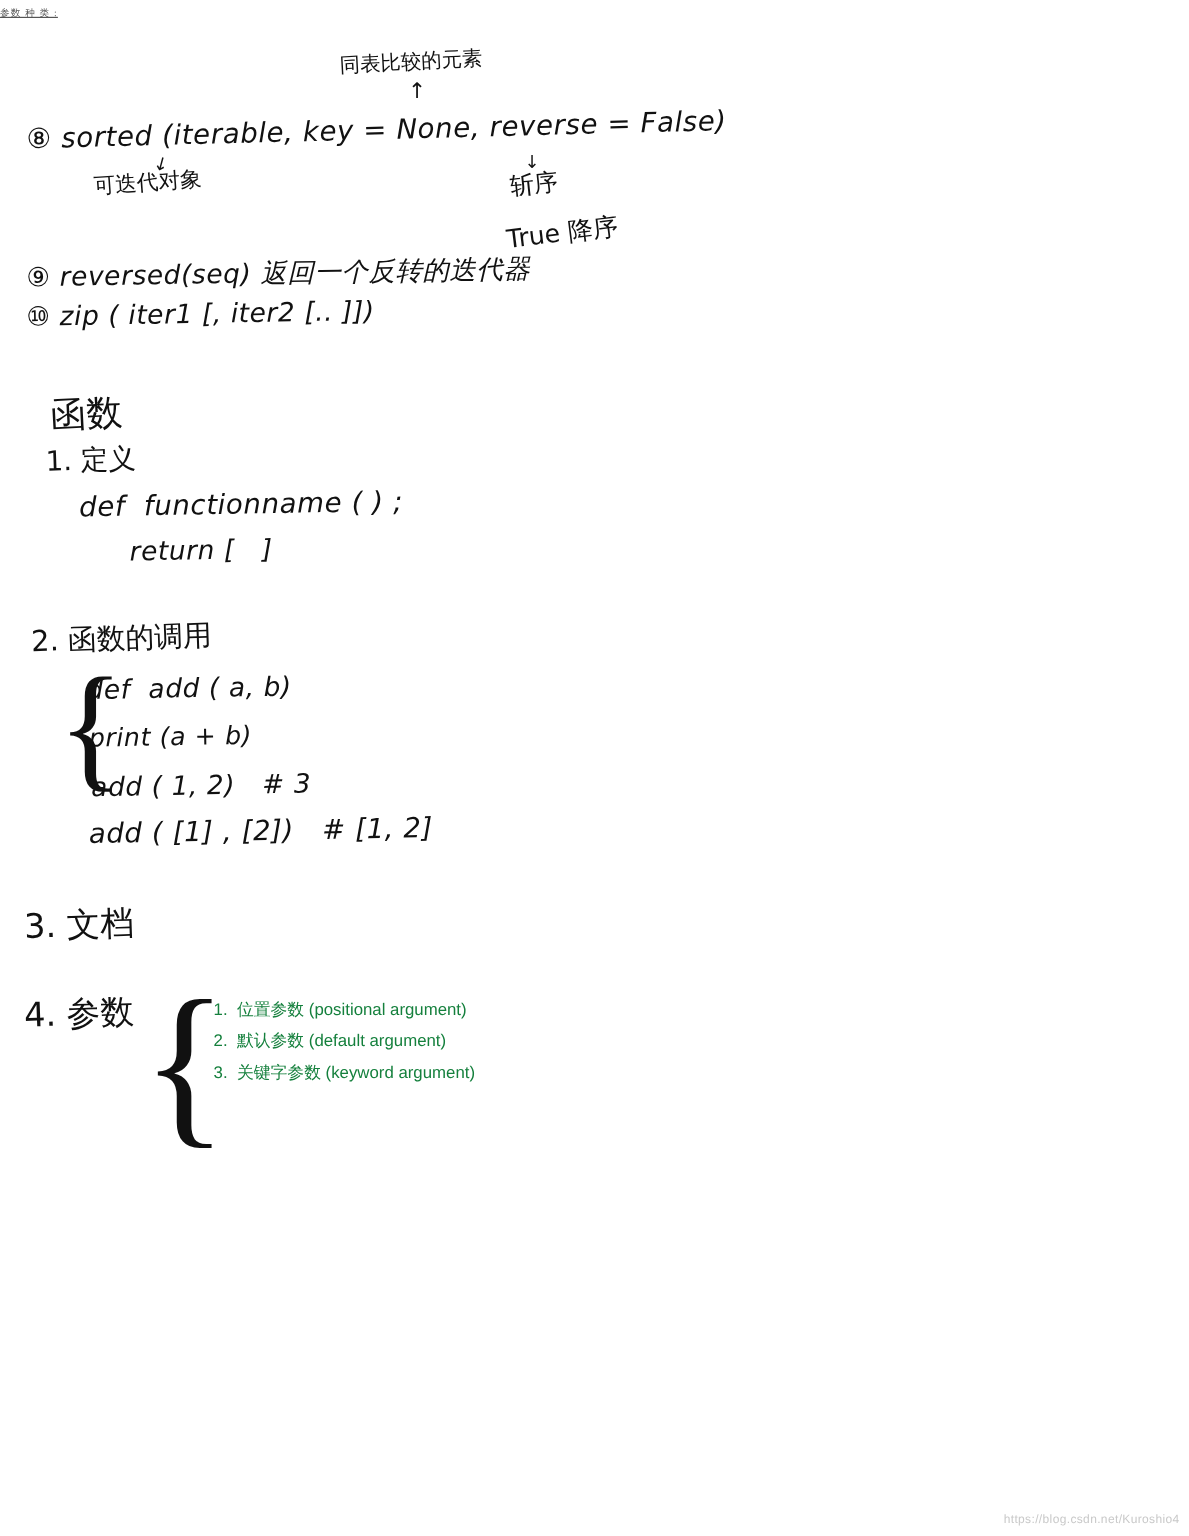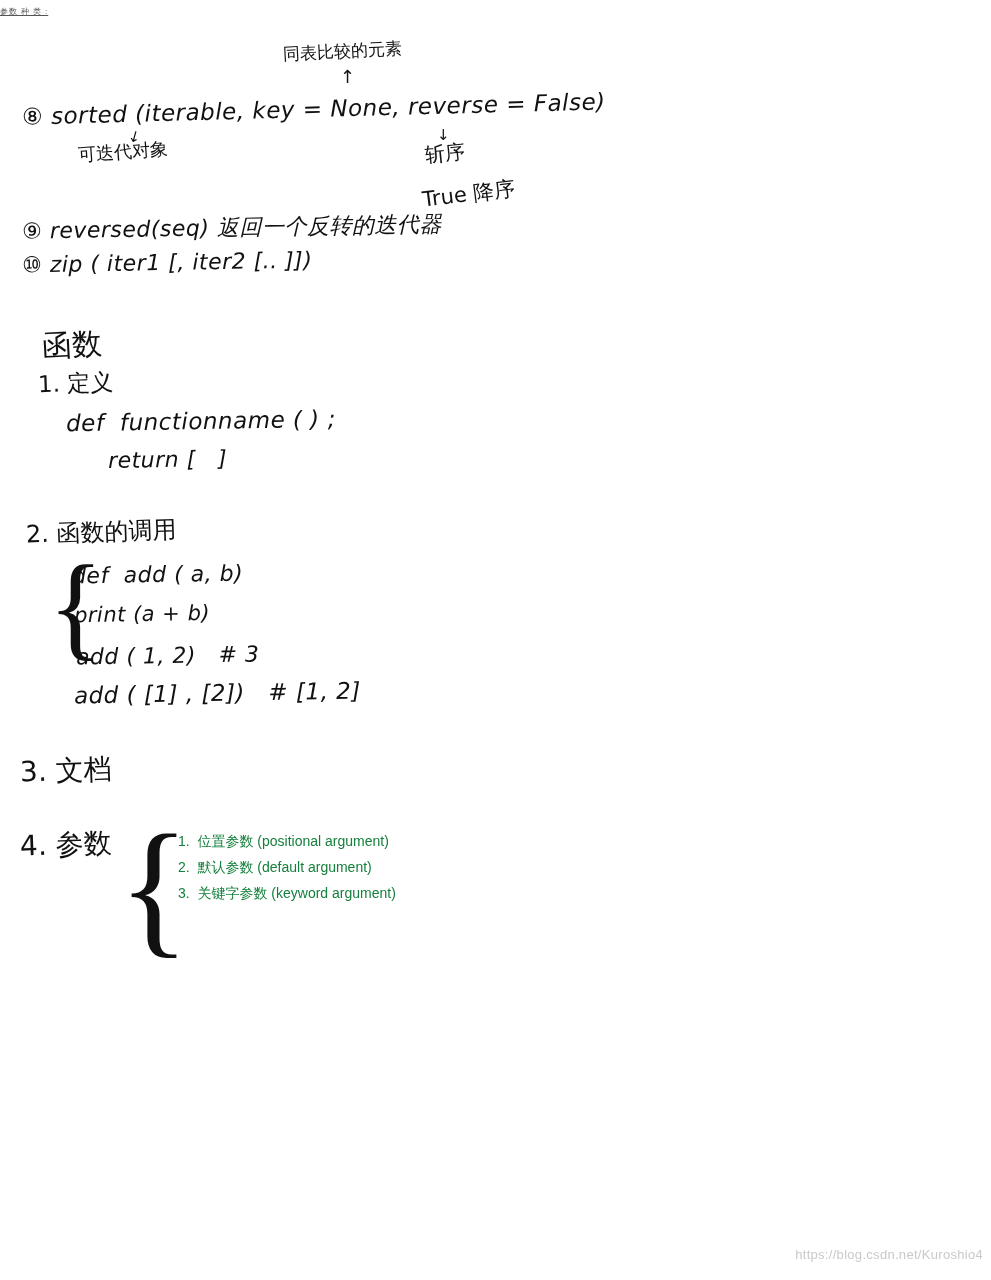--- a/index.html
+++ b/index.html
@@ -71,23 +71,23 @@
     font-family: Liberation Sans, sans-serif;
     font-size: 14px;
     color: #15803d;
     line-height: 26px;
   }
   .params div { white-space: pre; }
 
   #watermark {
     position: absolute;
     right: 8px;
-    bottom: 18px;
+    bottom: 8px;
     font-family: "Liberation Sans", sans-serif;
-    font-size: 13px;
+    font-size: 10px;
     color: #c9c9c9;
     letter-spacing: 0.3px;
   }
 </style>
 </head>
 <body>
 
 <div class="page">
 
   <span class="hw-cn" id="ann-top">同表比较的元素</span>

